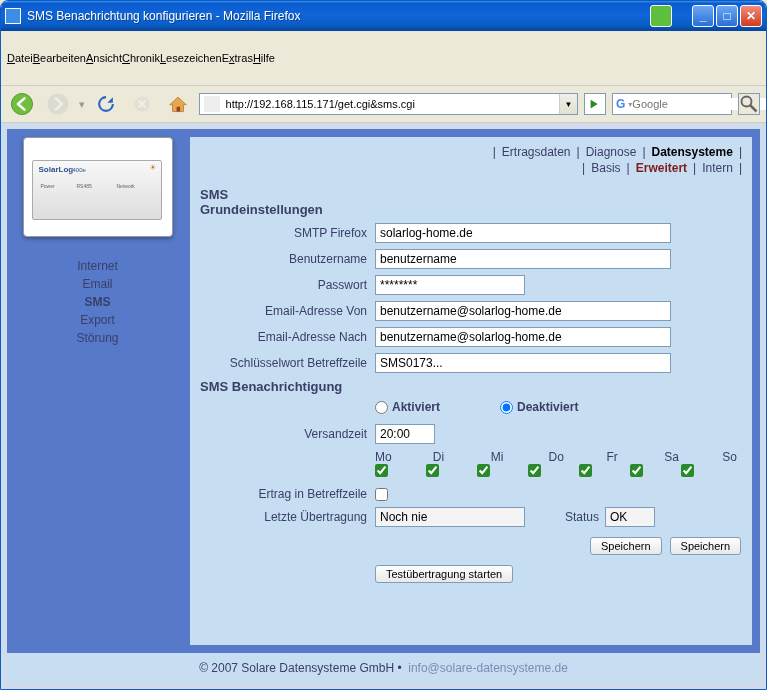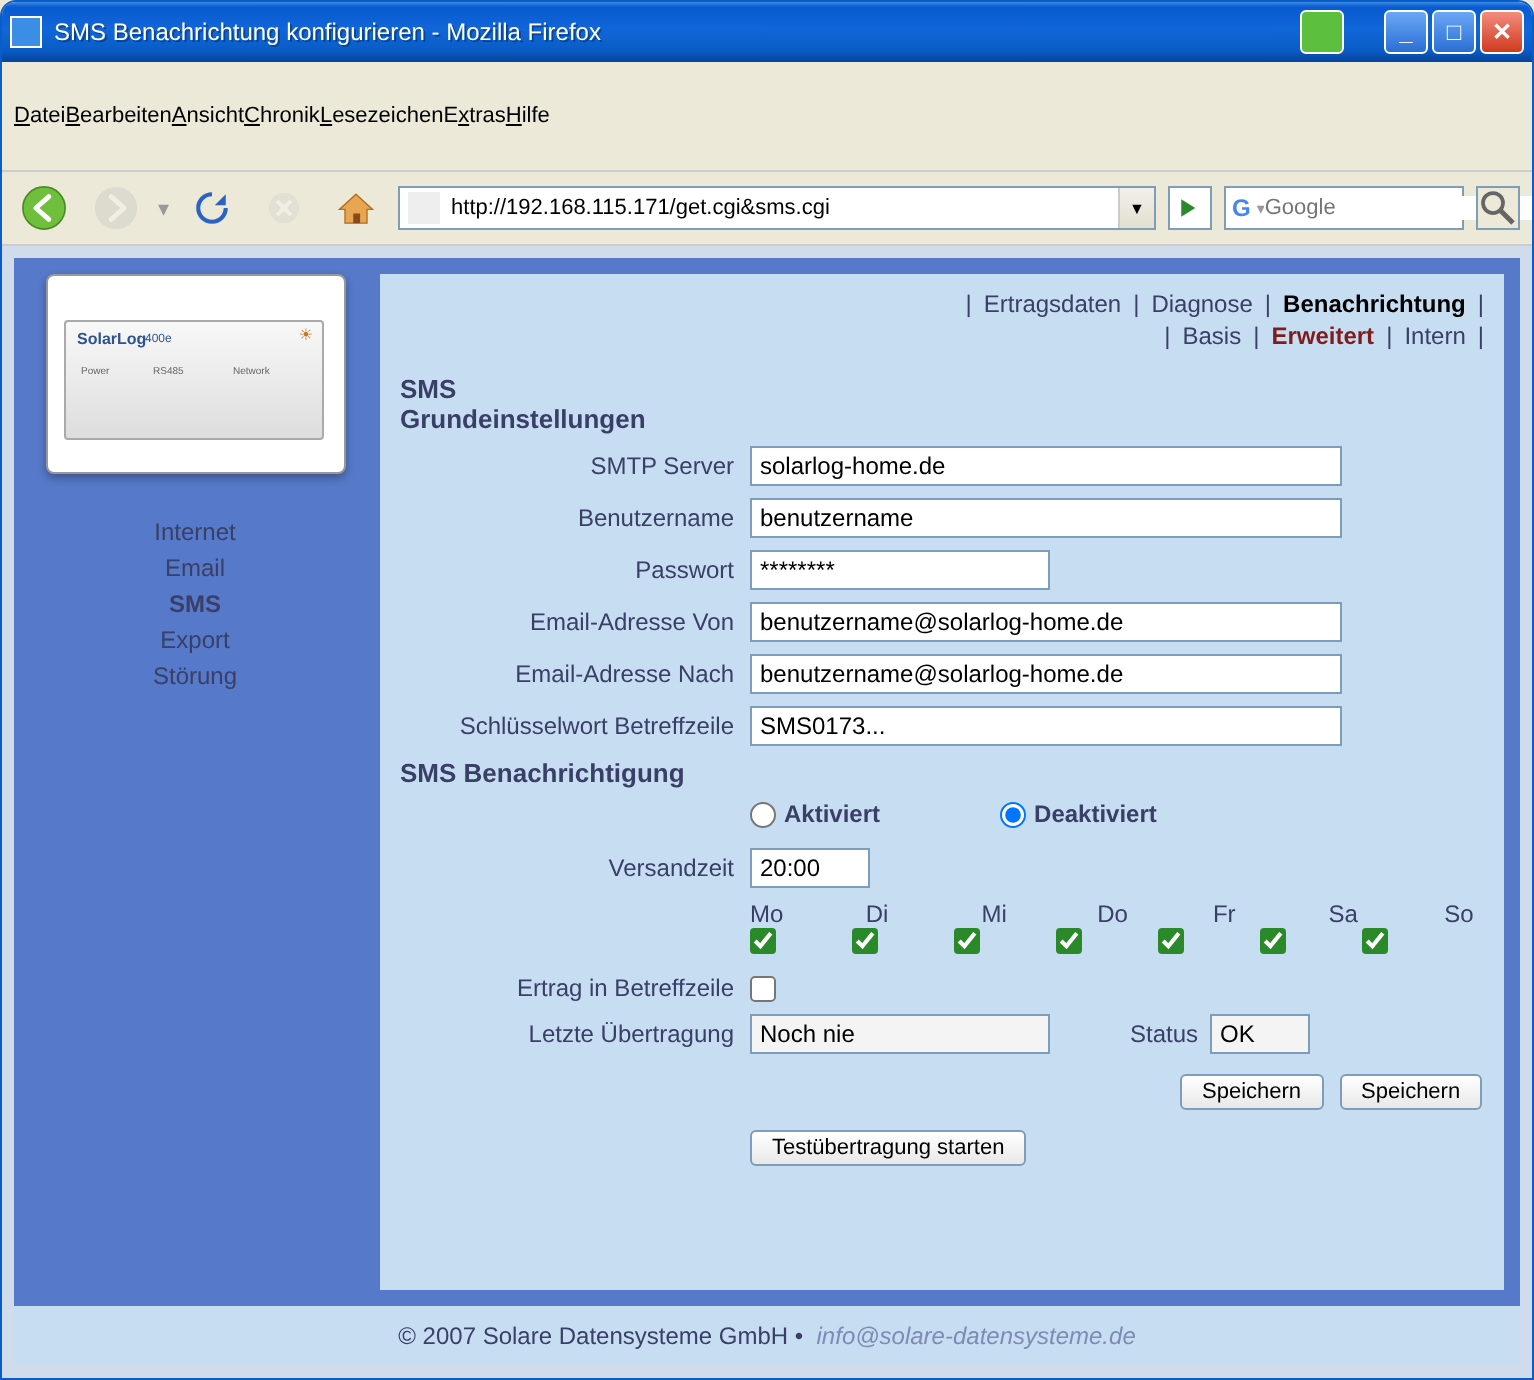--- a/index.html
+++ b/index.html
@@ -63,21 +63,21 @@
   .days-checks { display:flex; padding-left:175px; gap:38px; margin-bottom:10px; }
   .days-checks input { accent-color: #2a8a2a; }
   .status-row { display:flex; align-items:center; margin-bottom:10px; }
   .status-row .lbl { width:175px; text-align:right; padding-right:8px; font-size:12px; color:#393f66; }
   .status-disp { font-size:12px; padding:2px 4px; border:1px solid #7f9db9; background:#f4f4f4;}
   .status-right { margin-left:40px; font-size:12px; color:#393f66;}
   .btn { font-size:11px; padding:2px 10px; border:1px solid #7f9db9; background:linear-gradient(#fff,#e8e8e8); border-radius:3px; cursor:pointer; }
   .btn-row { padding-left:390px; display:flex; gap:8px; margin-bottom:10px; }
   .test-row { padding-left:175px; }
   .footer { background:#c7ddf2; color:#393f66; font-size:12px; text-align:center; padding:8px; }
-  .footer a { color:#7e8cb5; text-decoration:none;font-style:italic; }
+  .footer a { color:#7e8cb5; text-decoration:none; }
   .statusbar { height:22px; background:#ece9d8; border-top:1px solid #ccc; font-size:11px; color:#444; padding:3px 8px; display:flex; align-items:center;}
 </style>
 </head>
 <body>
 
 <div class="window">
 
   <div class="titlebar">
     <div class="favicon"></div>
     <div class="title">SMS Benachrichtung konfigurieren - Mozilla Firefox</div>
@@ -178,33 +178,33 @@
             <li>Internet</li>
             <li>Email</li>
             <li class="active">SMS</li>
             <li>Export</li>
             <li>Störung</li>
           </ul>
         </div>
 
         <div class="main">
           <div class="breadcrumb">
-            |<span>Ertragsdaten</span>|<span>Diagnose</span>|<span class="active">Benachrichtung</span>|
+            |<span>Ertragsdaten</span>|<span>Diagnose</span>|<span class="active">Datensysteme</span>|
           </div>
           <div class="breadcrumb2">
             |<span>Basis</span>|<span class="active">Erweitert</span>|<span>Intern</span>|
           </div>
 
           <h2 class="section">
             <span>SMS</span><br>
             <span>Grundeinstellungen</span>
           </h2>
 
           <div class="form-row">
-            <label>SMTP Server</label>
+            <label>SMTP Firefox</label>
             <input type="text" class="w-lg" value="solarlog-home.de" style="">
           </div>
           <div class="form-row">
             <label>Benutzername</label>
             <input type="text" class="w-lg" value="benutzername" style="">
           </div>
           <div class="form-row">
             <label>Passwort</label>
             <input type="text" class="w-md" value="********" style="">
           </div>

